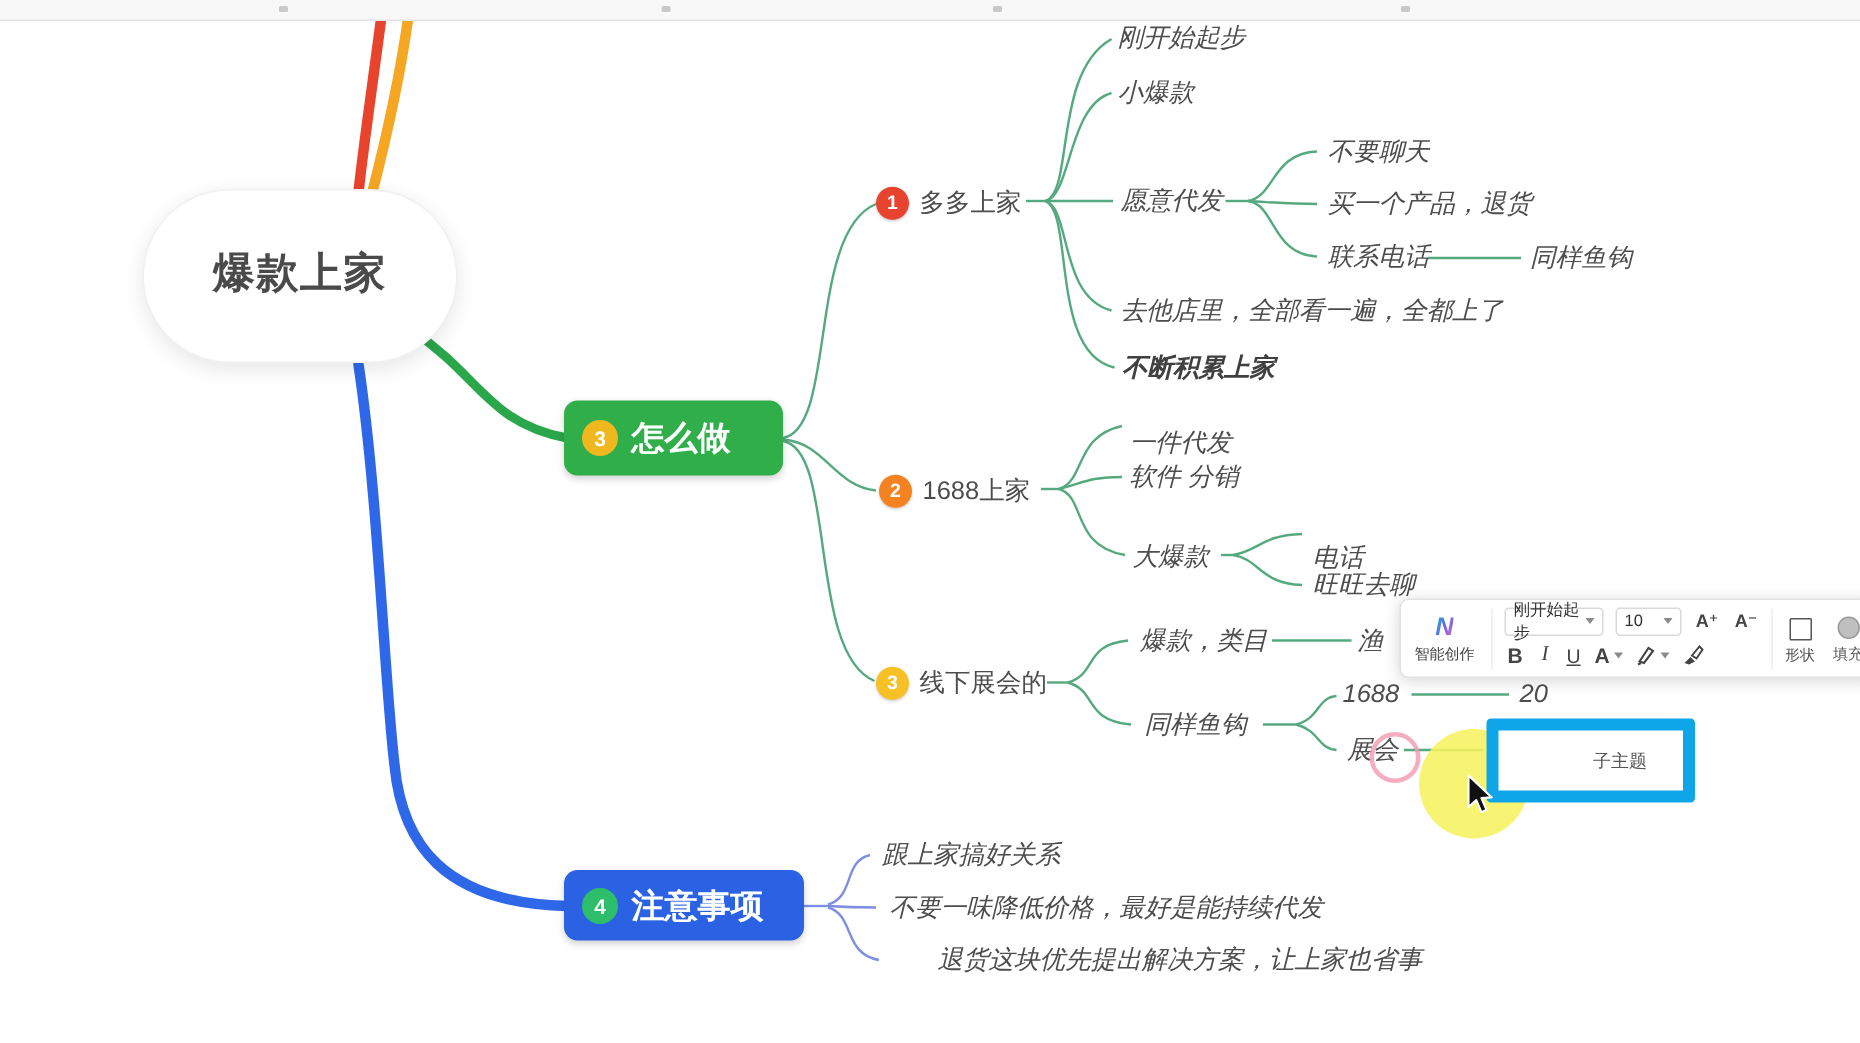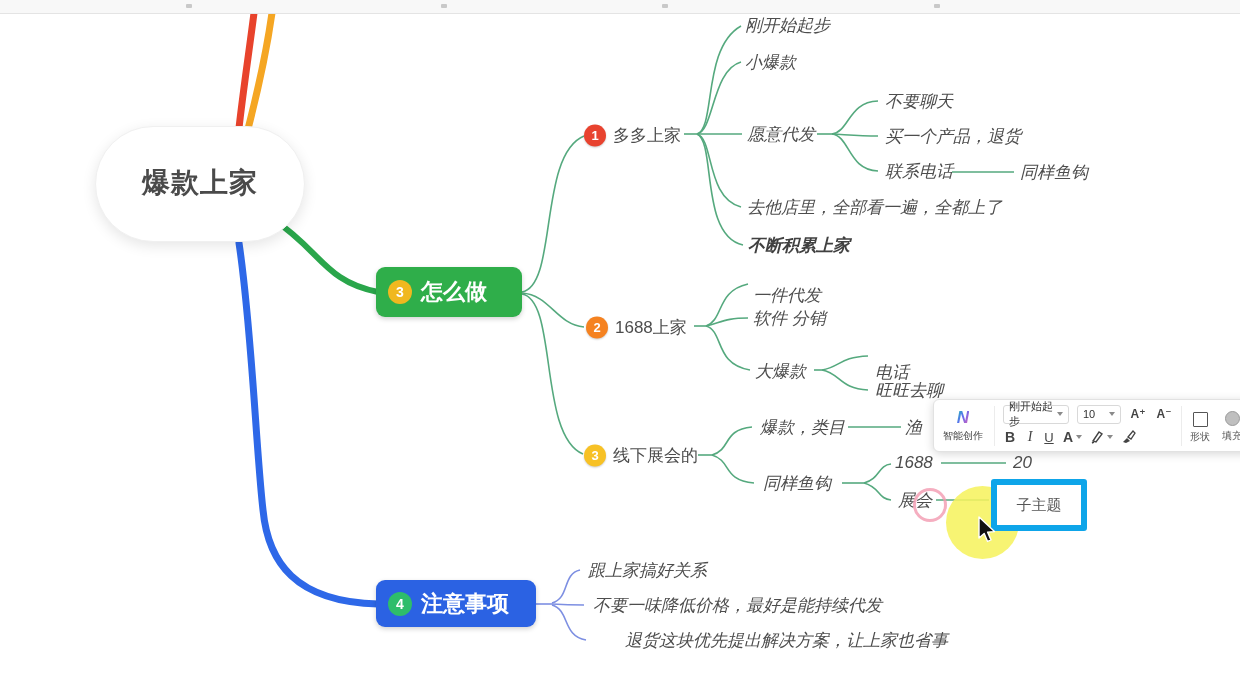--- a/index.html
+++ b/index.html
@@ -47,22 +47,22 @@
   .num-red{background:#e8432f;}
   .num-orange{background:#f58220;}
   .num-gold{background:#f7c125;}
   .topic .topic-label{font-size:17px;color:#4d4d4d;white-space:nowrap;}
   
   .leaf{position:absolute;transform:translateY(-50%);font-size:17px;color:#4d4d4d;white-space:nowrap;z-index:2;font-style:italic;}
   .leaf.bold{font-weight:bold;color:#404040;}
   
   .subtopic-box{
     position:absolute;left:991px;top:479px;width:84px;height:40px;background:#fff;
-    border:6px solid #0ea5e9;border-radius:3px;display:flex;align-items:center;justify-content:center;
-    font-size:15px;color:#555;z-index:4;
+    border:8px solid #0ea5e9;border-radius:3px;display:flex;align-items:center;justify-content:center;
+    font-size:12px;color:#555;z-index:4;padding-left:39px;
   }
   
   .spotlight{position:absolute;left:946px;top:486px;width:73px;height:73px;border-radius:50%;
     background:rgba(246,242,96,.88);z-index:3;}
   .pink-ring{position:absolute;left:913px;top:488px;width:28px;height:28px;border-radius:50%;
     border:3px solid rgba(242,154,176,.8);z-index:3;}
   .cursor{position:absolute;left:977px;top:516px;z-index:6;}
   
   .toolbar{
     position:absolute;left:933px;top:399px;width:320px;height:53px;background:#fff;

